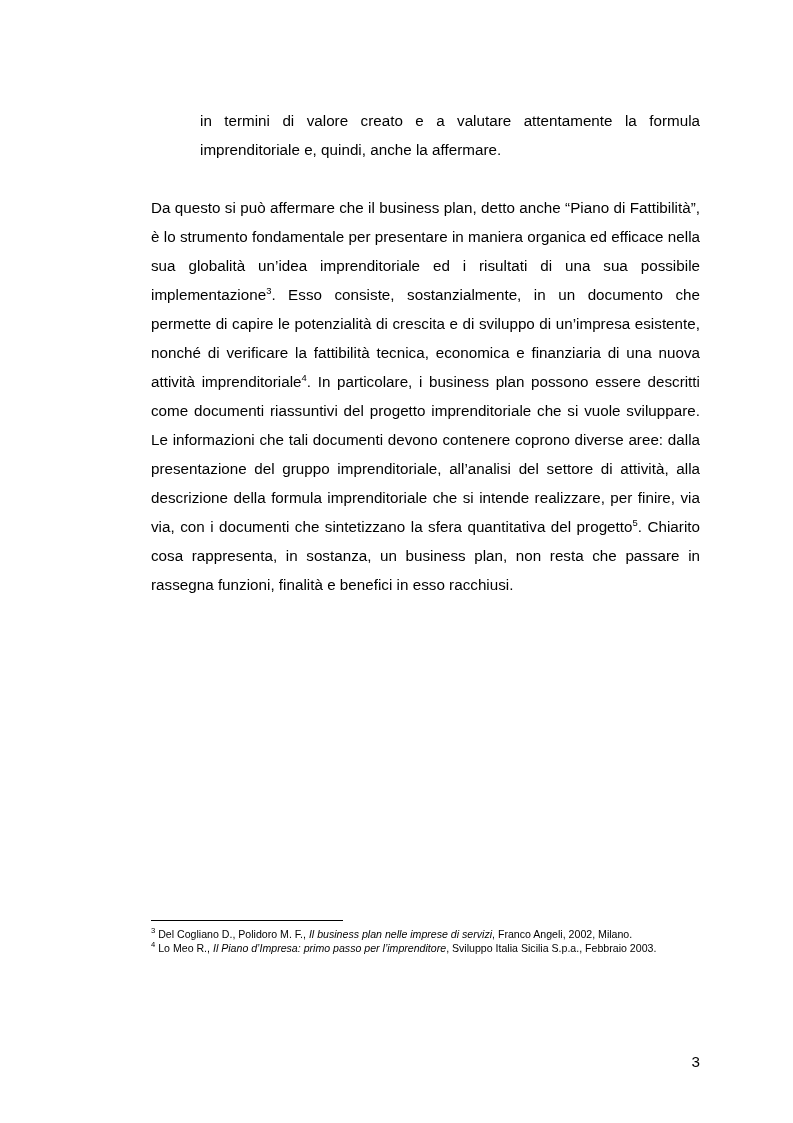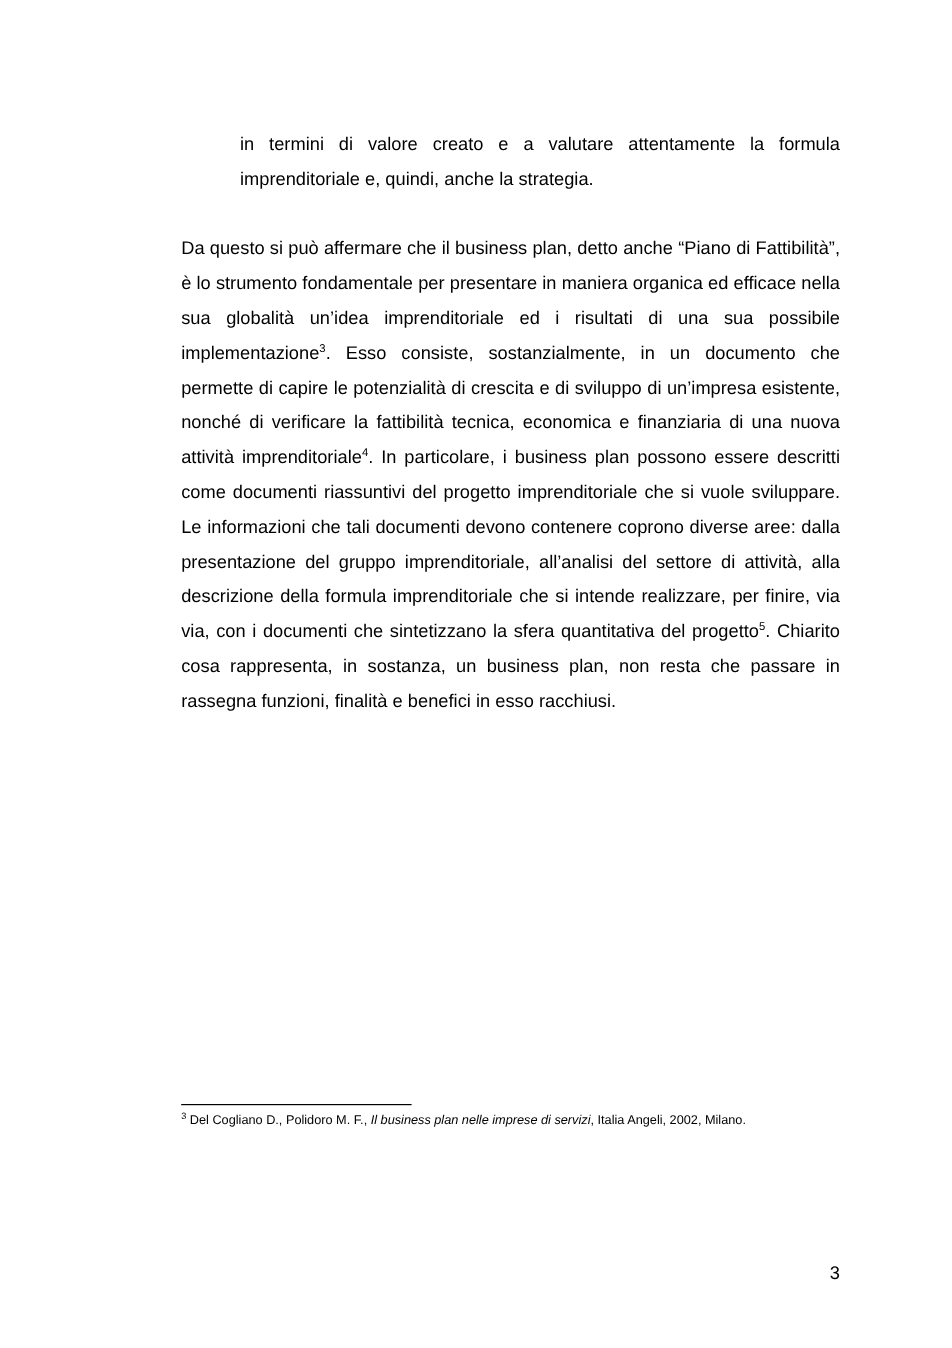--- a/index.html
+++ b/index.html
@@ -89,31 +89,32 @@
     line-height: 20px;
   }
 </style>
 </head>
 <body>
 
 <div class="page">
 
   <div class="content">
 
-    <p class="para para-indent">in termini di valore creato e a valutare attentamente la formula imprenditoriale e, quindi, anche la strategia.</p>
+    <p class="para para-indent">in termini di valore creato e a valutare attentamente la formula imprenditoriale e, quindi, anche la affermare.</p>
 
     <div class="gap-after-indent"></div>
 
     <p class="para"><span>Da questo si può affermare che il business plan, detto anche “Piano di Fattibilità”, è lo strumento fondamentale per presentare in maniera organica ed efficace nella sua globalità un’idea imprenditoriale ed i risultati di una sua possibile implementazione</span><sup>3</sup><span>. Esso consiste, sostanzialmente, in un documento che permette di capire le potenzialità di crescita e di sviluppo di un’impresa esistente, nonché di verificare la fattibilità tecnica, economica e finanziaria di una nuova attività imprenditoriale</span><sup>4</sup><span>. In particolare, i business plan possono essere descritti come documenti riassuntivi del progetto imprenditoriale che si vuole sviluppare. Le informazioni che tali documenti devono contenere coprono diverse aree: dalla presentazione del gruppo imprenditoriale, all’analisi del settore di attività, alla descrizione della formula imprenditoriale che si intende realizzare, per finire, via via, con i documenti che sintetizzano la sfera quantitativa del progetto</span><sup>5</sup><span>. Chiarito cosa rappresenta, in sostanza, un business plan, non resta che passare in rassegna funzioni, finalità e benefici in esso racchiusi.</span></p>
 
   </div>
 
   <div class="footnotes">
     <div class="fn-rule"></div>
 
-    <p class="fn"><sup>3</sup><span> Del Cogliano D., Polidoro M. F., </span><i>Il business plan nelle imprese di servizi</i><span>, Italia Angeli, 2002, Milano.</span></p>
+    <p class="fn"><sup>3</sup><span> Del Cogliano D., Polidoro M. F., </span><i>Il business plan nelle imprese di servizi</i><span>, Franco Angeli, 2002, Milano.</span></p>
 
+    <p class="fn"><sup>4</sup><span> Lo Meo R., </span><i>Il Piano d’Impresa: primo passo per l’imprenditore</i><span>, Sviluppo Italia Sicilia S.p.a., Febbraio 2003.</span></p>
 
   </div>
 
   <div class="page-number">3</div>
 
 </div>
 
 </body></html>

